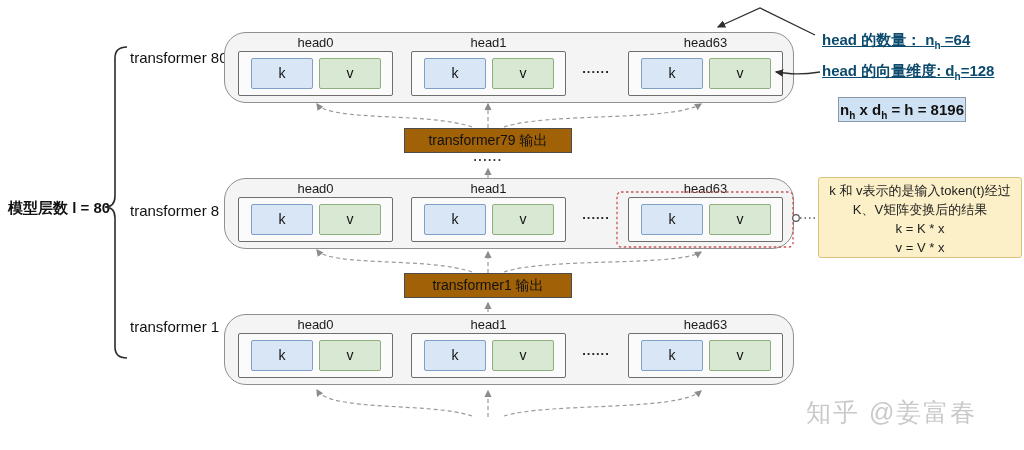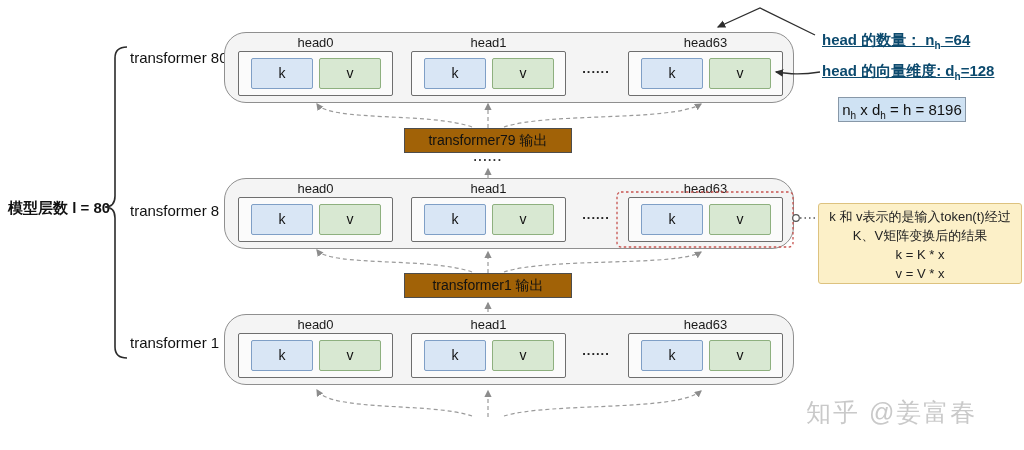--- a/index.html
+++ b/index.html
@@ -133,39 +133,38 @@
     position: absolute;
     left: 838px;
     top: 97px;
     width: 128px;
     height: 25px;
     background: #cfe2f3;
     border: 1px solid #8898a8;
     text-align: center;
     line-height: 23px;
     font-size: 15px;
-    font-weight: normal;
+    font-weight: bold;
     color: #111111;
     white-space: nowrap;
   }
   .note {
     position: absolute;
     left: 818px;
     top: 177px;
     width: 204px;
     height: 81px;
     background: #fcf0c8;
     border: 1px solid #ddc27f;
     border-radius: 3px;
     text-align: center;
     font-size: 13px;
     line-height: 19px;
     padding-top: 3px;
     color: #222222;
-    margin-top: 26px;
   }
   .watermark {
     position: absolute;
     left: 806px;
     top: 396px;
     font-size: 25px;
     letter-spacing: 2px;
     color: #c9c9c9;
     white-space: nowrap;
   }
@@ -181,21 +180,21 @@
 </style>
 </head>
 <body>
 
 <div id="canvas">
 
   <div class="brace-label">模型层数 l = 80</div>
 
   <div class="t-label" style="top:49px">transformer 80</div>
   <div class="t-label" style="top:202px">transformer 8</div>
-  <div class="t-label" style="top:334px">transformer 1</div>
+  <div class="t-label" style="top:318px">transformer 1</div>
 
   <div class="row-box" style="top:32px">
     <div class="head" style="left:13px">
       <div class="head-label">head0</div>
       <div class="head-inner">
         <div class="kbox">k</div>
         <div class="vbox">v</div>
       </div>
     </div>
     <div class="head" style="left:186px">

